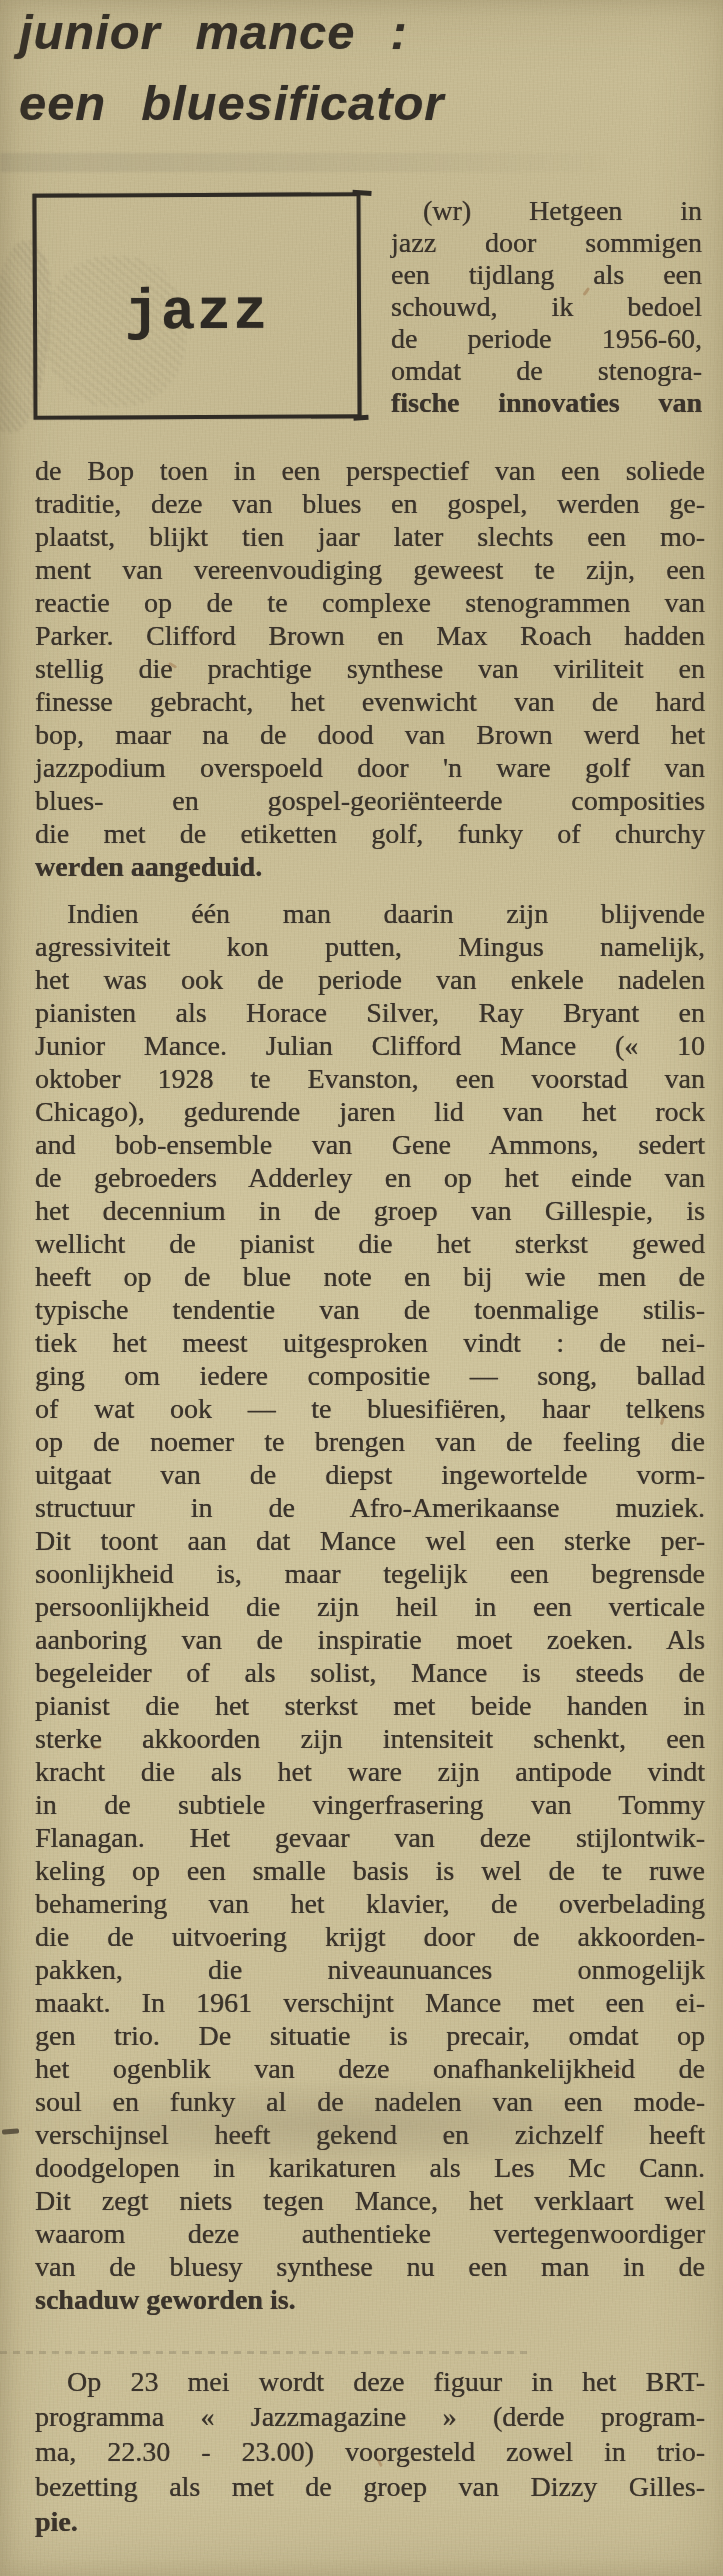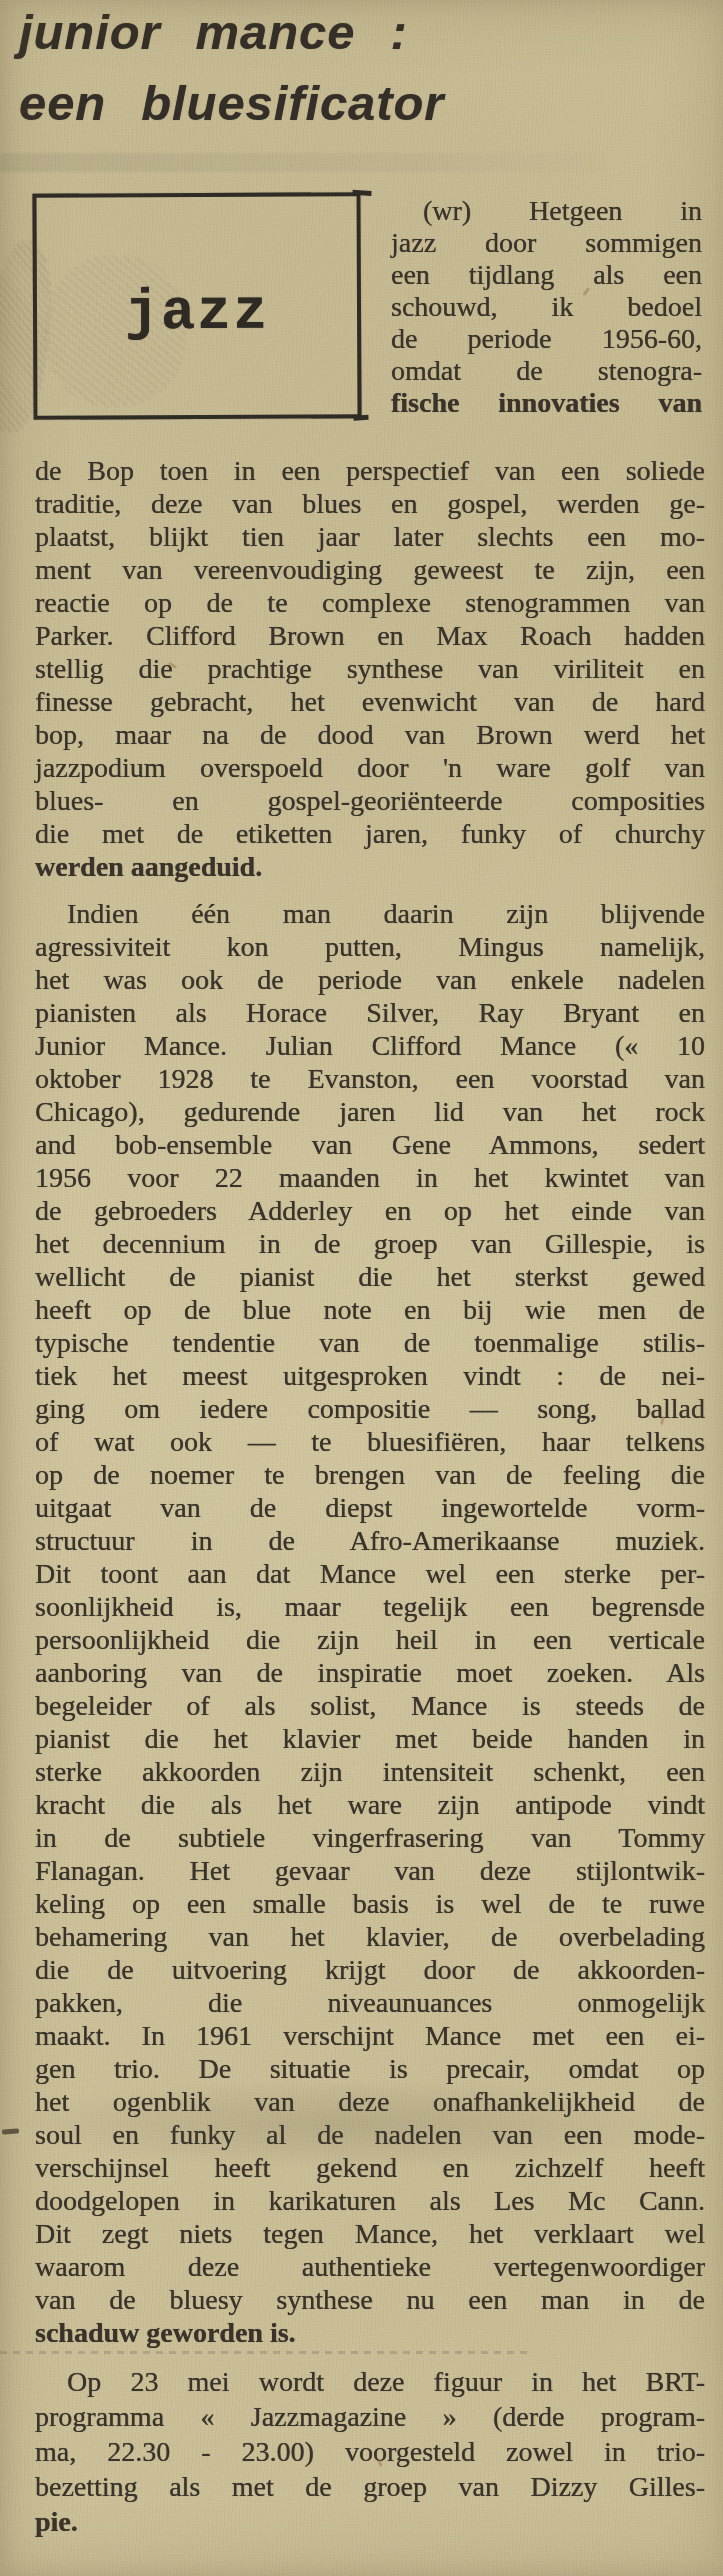--- a/index.html
+++ b/index.html
@@ -175,51 +175,50 @@
       <div class="line">traditie, deze van blues en gospel, werden ge-</div>
       <div class="line">plaatst, blijkt tien jaar later slechts een mo-</div>
       <div class="line">ment van vereenvoudiging geweest te zijn, een</div>
       <div class="line">reactie op de te complexe stenogrammen van</div>
       <div class="line">Parker. Clifford Brown en Max Roach hadden</div>
       <div class="line">stellig die prachtige synthese van viriliteit en</div>
       <div class="line">finesse gebracht, het evenwicht van de hard</div>
       <div class="line">bop, maar na de dood van Brown werd het</div>
       <div class="line">jazzpodium overspoeld door 'n ware golf van</div>
       <div class="line">blues- en gospel-georiënteerde composities</div>
-      <div class="line">die met de etiketten jaren, funky of churchy</div>
+      <div class="line">die met de etiketten golf, funky of churchy</div>
       <div class="line">werden aangeduid.</div>
     </div>
 
   <div class="block p2 ind">
       <div class="line">Indien één man daarin zijn blijvende</div>
       <div class="line">agressiviteit kon putten, Mingus namelijk,</div>
       <div class="line">het was ook de periode van enkele nadelen</div>
       <div class="line">pianisten als Horace Silver, Ray Bryant en</div>
       <div class="line">Junior Mance. Julian Clifford Mance (« 10</div>
       <div class="line">oktober 1928 te Evanston, een voorstad van</div>
       <div class="line">Chicago), gedurende jaren lid van het rock</div>
       <div class="line">and bob-ensemble van Gene Ammons, sedert</div>
-      <div class="line">1956 voor 22 maanden in het kwintet van</div>
       <div class="line">de gebroeders Adderley en op het einde van</div>
       <div class="line">het decennium in de groep van Gillespie, is</div>
       <div class="line">wellicht de pianist die het sterkst gewed</div>
       <div class="line">heeft op de blue note en bij wie men de</div>
       <div class="line">typische tendentie van de toenmalige stilis-</div>
       <div class="line">tiek het meest uitgesproken vindt : de nei-</div>
       <div class="line">ging om iedere compositie — song, ballad</div>
       <div class="line">of wat ook — te bluesifiëren, haar telkens</div>
       <div class="line">op de noemer te brengen van de feeling die</div>
       <div class="line">uitgaat van de diepst ingewortelde vorm-</div>
       <div class="line">structuur in de Afro-Amerikaanse muziek.</div>
       <div class="line">Dit toont aan dat Mance wel een sterke per-</div>
       <div class="line">soonlijkheid is, maar tegelijk een begrensde</div>
       <div class="line">persoonlijkheid die zijn heil in een verticale</div>
       <div class="line">aanboring van de inspiratie moet zoeken. Als</div>
       <div class="line">begeleider of als solist, Mance is steeds de</div>
-      <div class="line">pianist die het klavier met beide handen in</div>
+      <div class="line">pianist die het sterkst met beide handen in</div>
       <div class="line">sterke akkoorden zijn intensiteit schenkt, een</div>
       <div class="line">kracht die als het ware zijn antipode vindt</div>
       <div class="line">in de subtiele vingerfrasering van Tommy</div>
       <div class="line">Flanagan. Het gevaar van deze stijlontwik-</div>
       <div class="line">keling op een smalle basis is wel de te ruwe</div>
       <div class="line">behamering van het klavier, de overbelading</div>
       <div class="line">die de uitvoering krijgt door de akkoorden-</div>
       <div class="line">pakken, die niveaunuances onmogelijk</div>
       <div class="line">maakt. In 1961 verschijnt Mance met een ei-</div>
       <div class="line">gen trio. De situatie is precair, omdat op</div>

